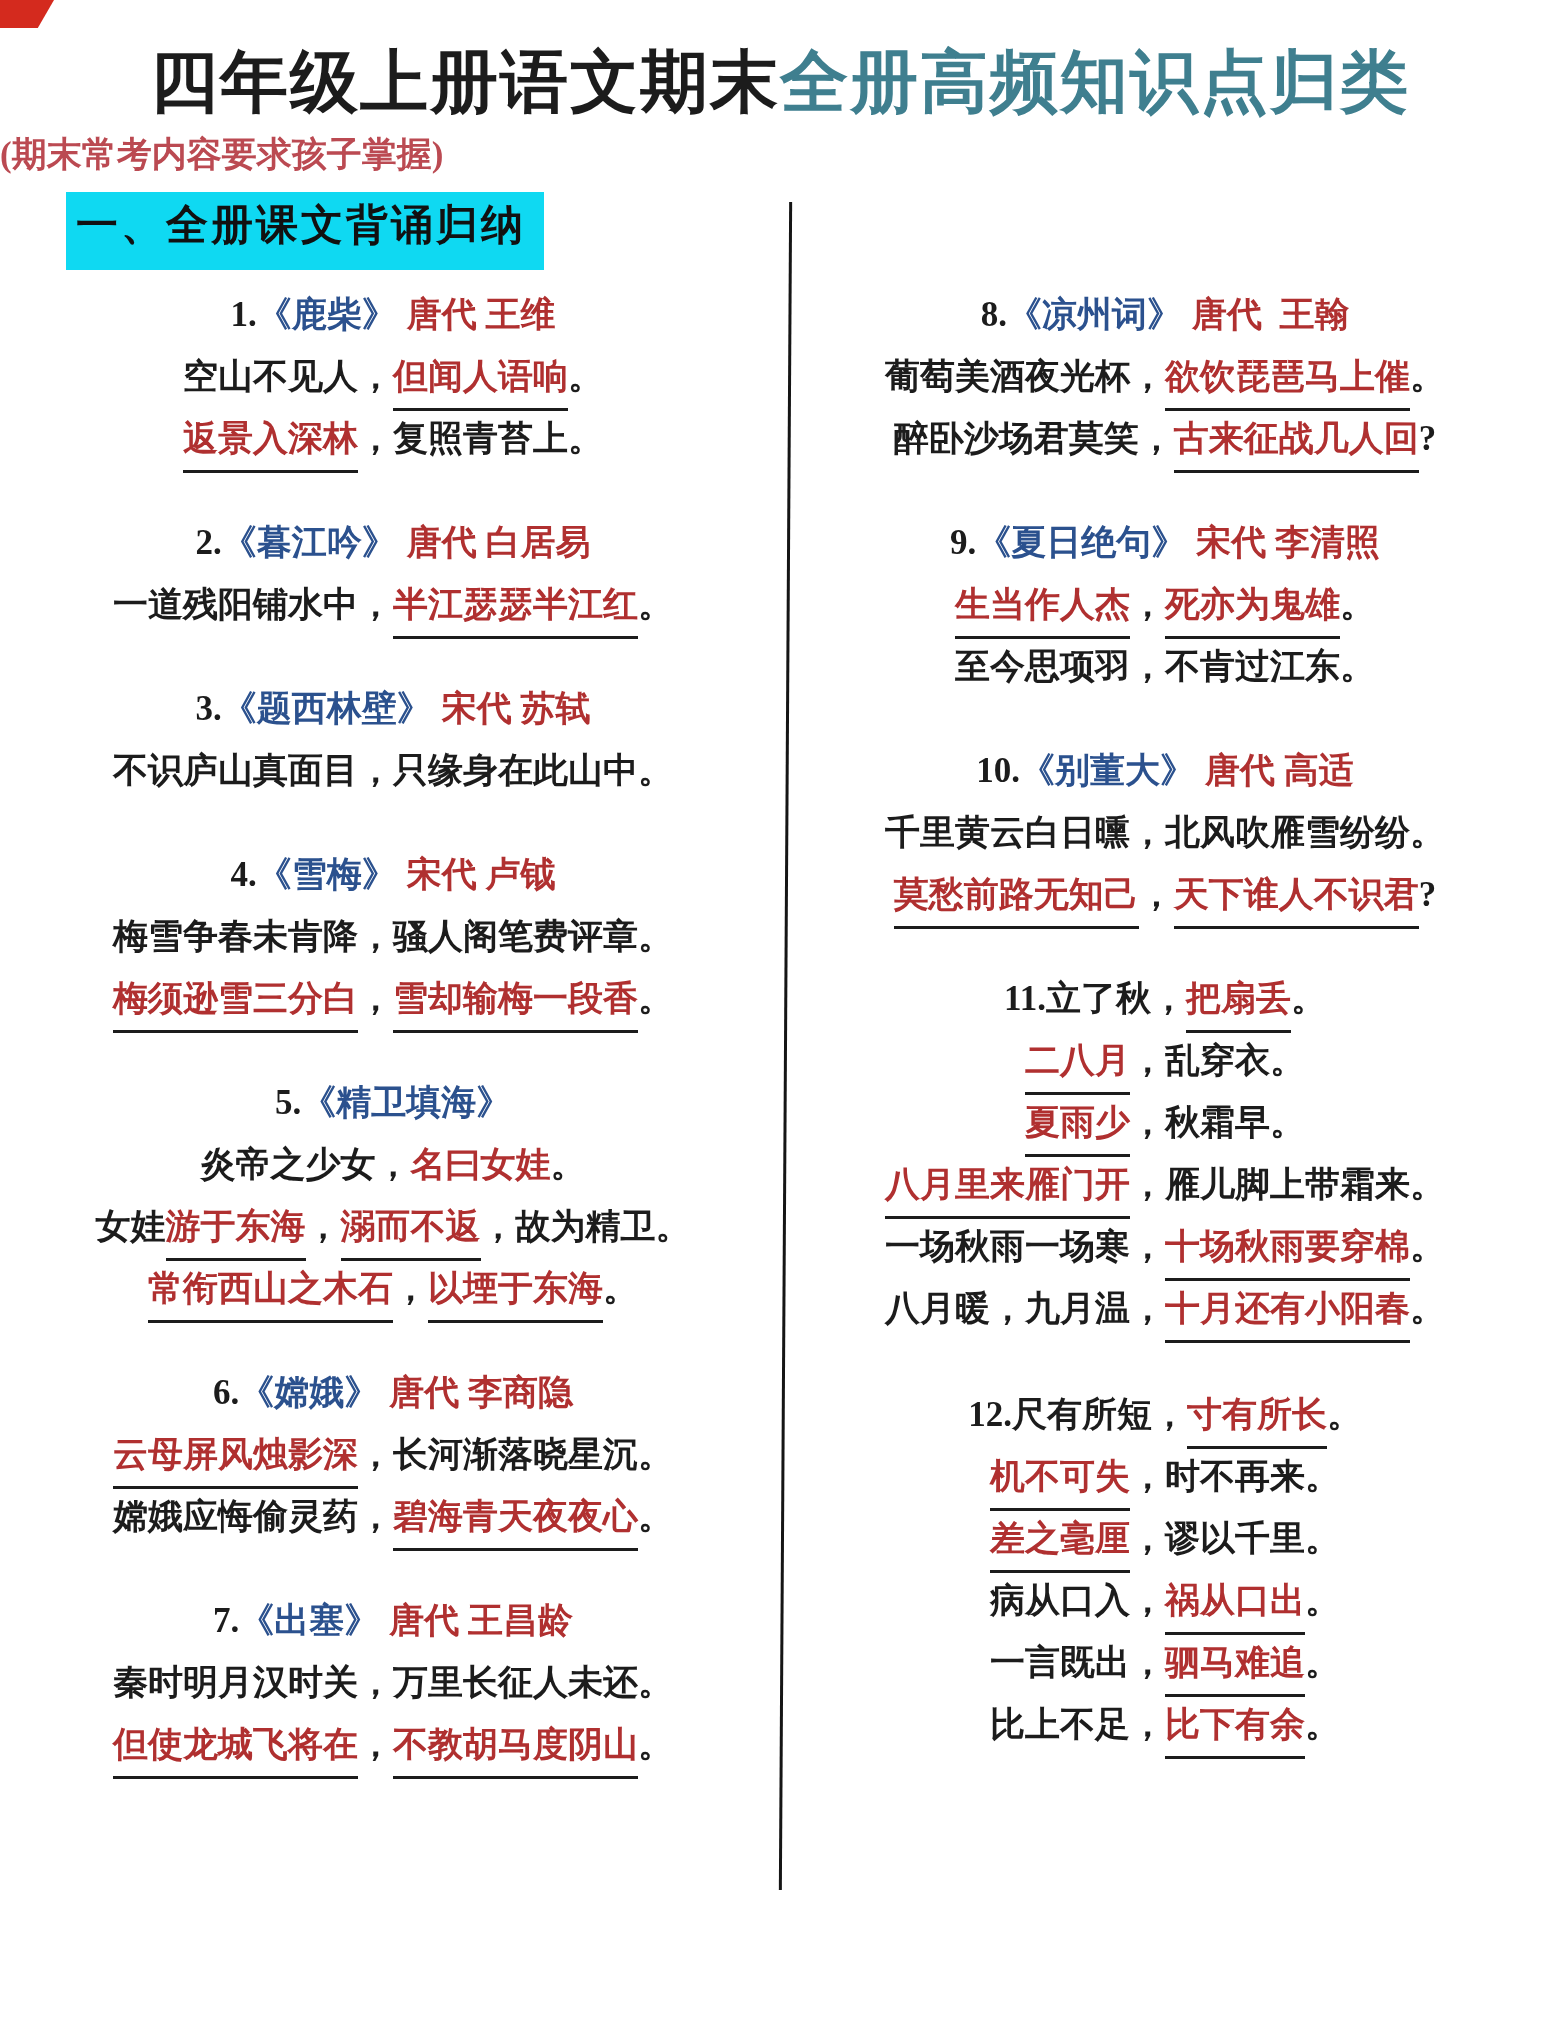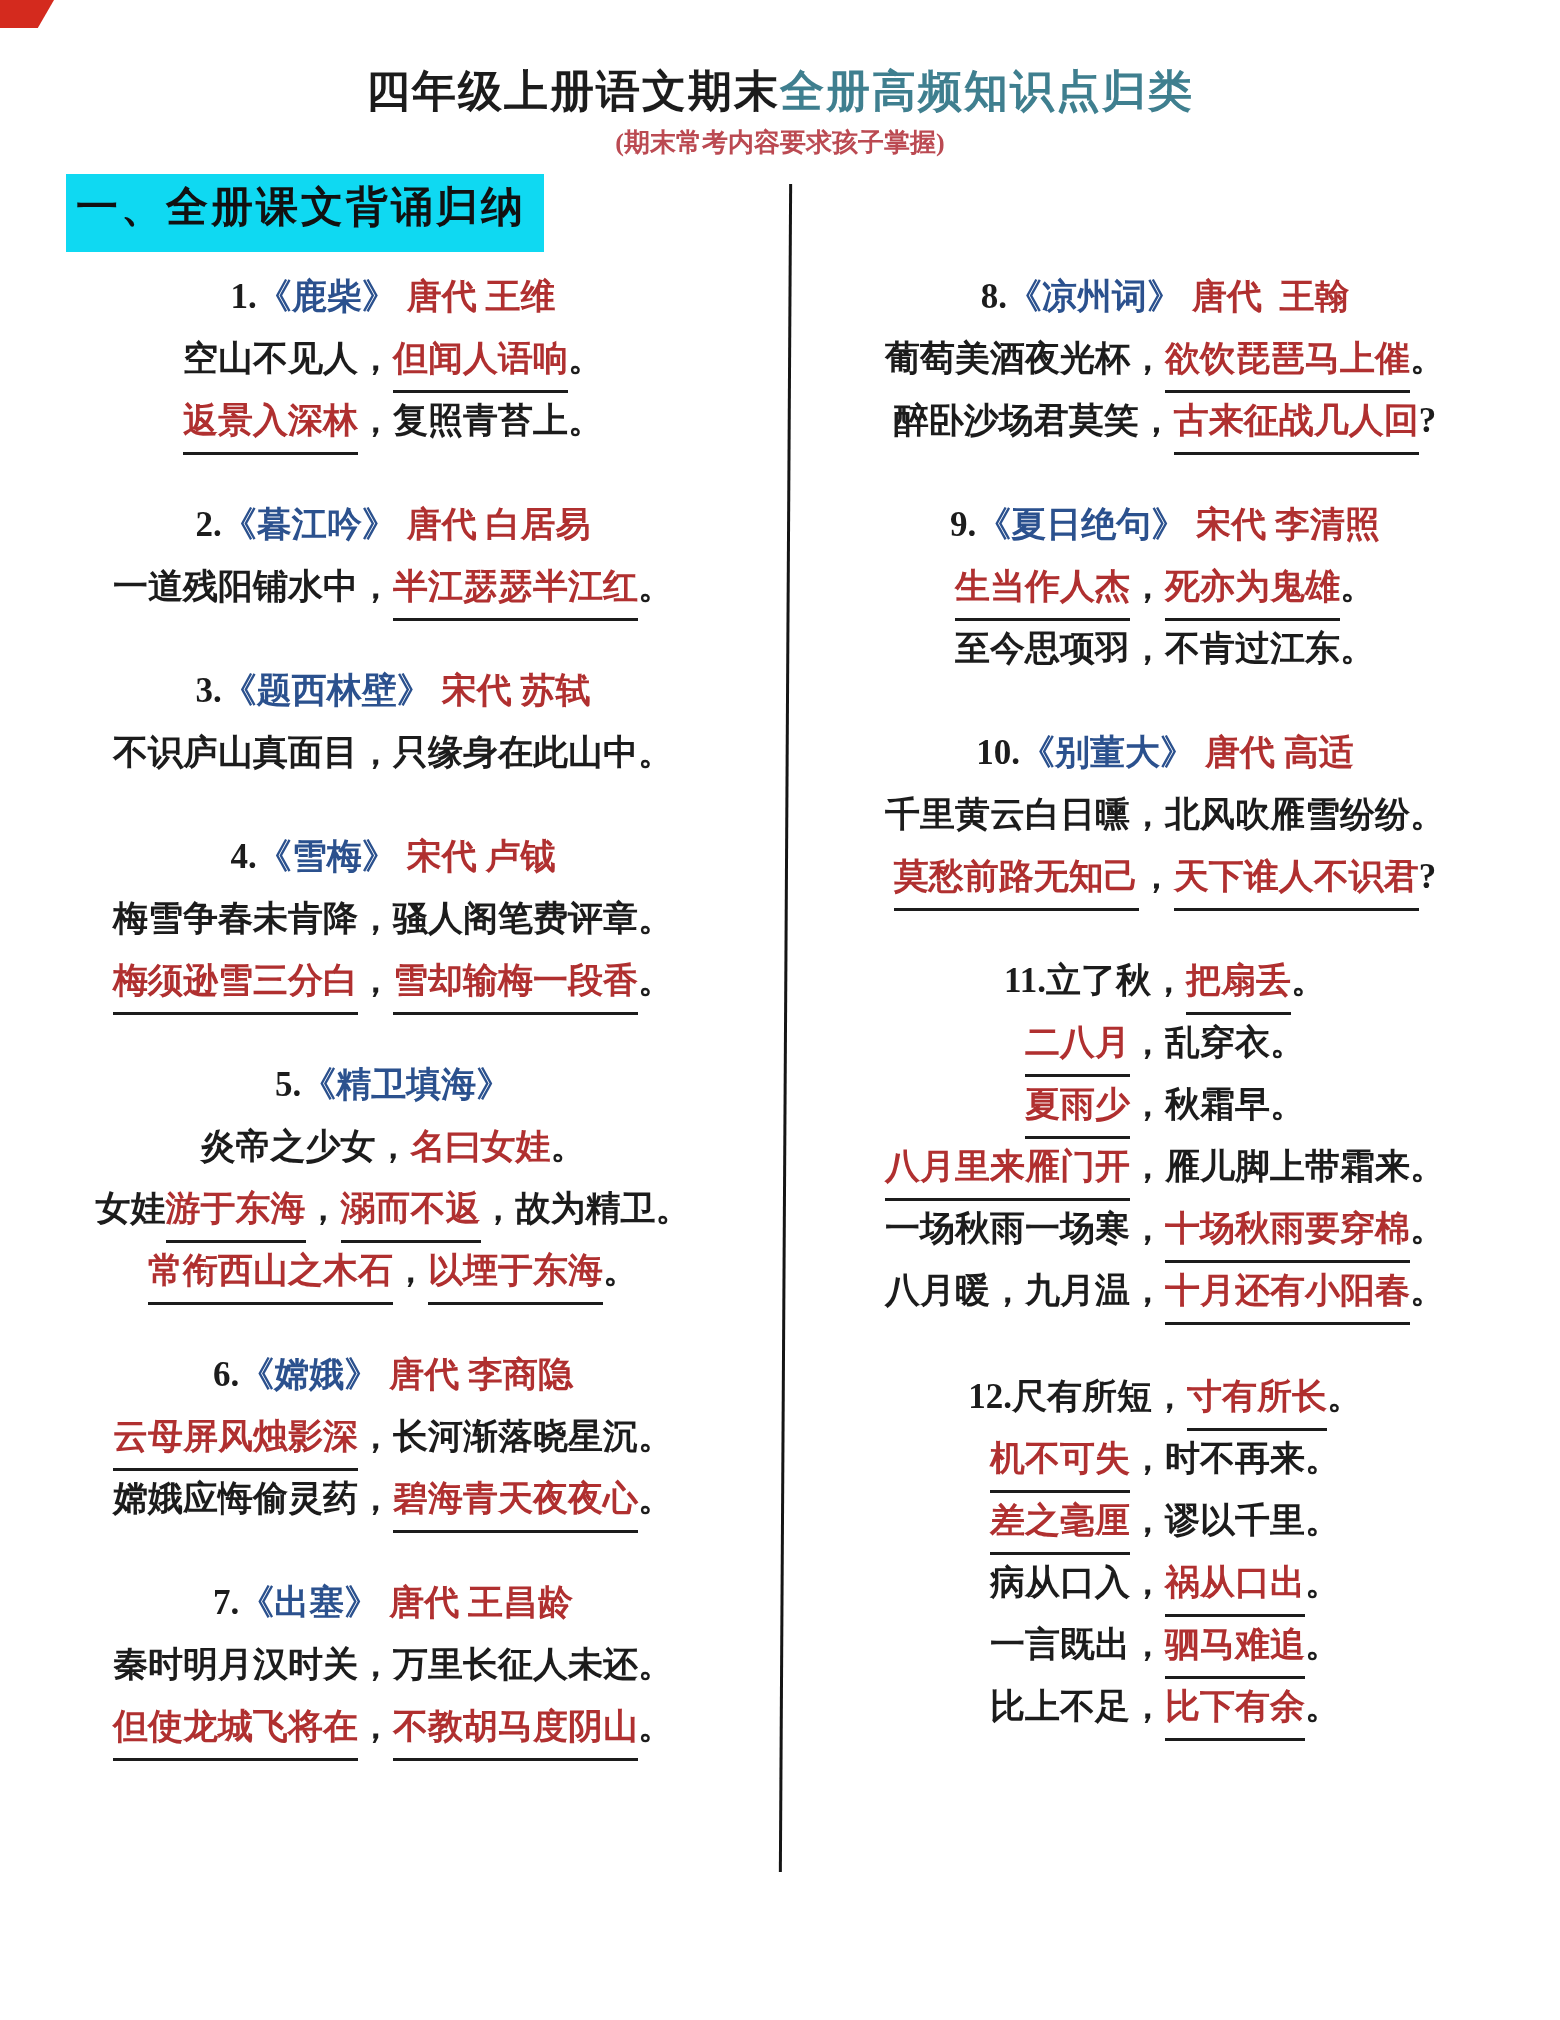--- a/index.html
+++ b/index.html
@@ -10,30 +10,30 @@
     color:var(--c-black,#1c1c1c);
     overflow:hidden;
     position:relative;
   }
   .corner{
     position:absolute;top:0;left:0;width:54px;height:28px;
     background:var(--c-corner,#d42a1e);
     clip-path:polygon(0 0,100% 0,70% 100%,0 100%);
   }
   .page-title{
-    margin:64px 0 6px 0;
+    margin:40px 0 6px 0;
     text-align:center;
-    font-size:44px;font-weight:700;letter-spacing:2px;
+    font-size:68px;font-weight:700;letter-spacing:2px;
     line-height:1.25;
   }
   .page-title .t-black{color:var(--c-black,#1c1c1c);}
   .page-title .t-teal{color:var(--c-teal,#3f7f8f);}
   .subtitle{
-    text-align:center;
-    font-size:26px;font-weight:700;
+    text-align:left;
+    font-size:35px;font-weight:700;
     color:var(--c-subred,#bb4a52);
     margin:0 0 14px 0;
   }
   .section-header{margin:0 0 0 66px;}
   .section-header .hl{
     display:inline-block;
     background:var(--c-cyan,#0fd9f2);
     color:#111;
     font-size:42px;font-weight:700;
     padding:5px 18px 17px 10px;

